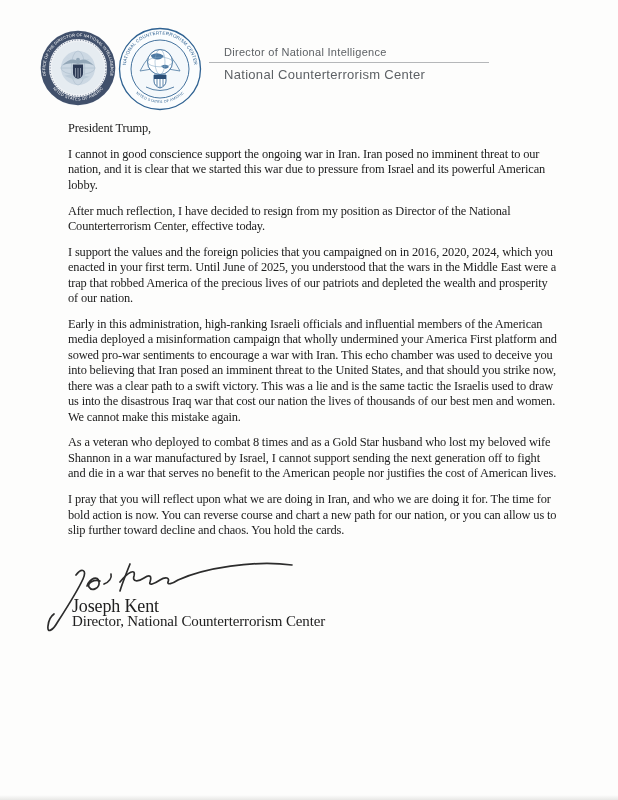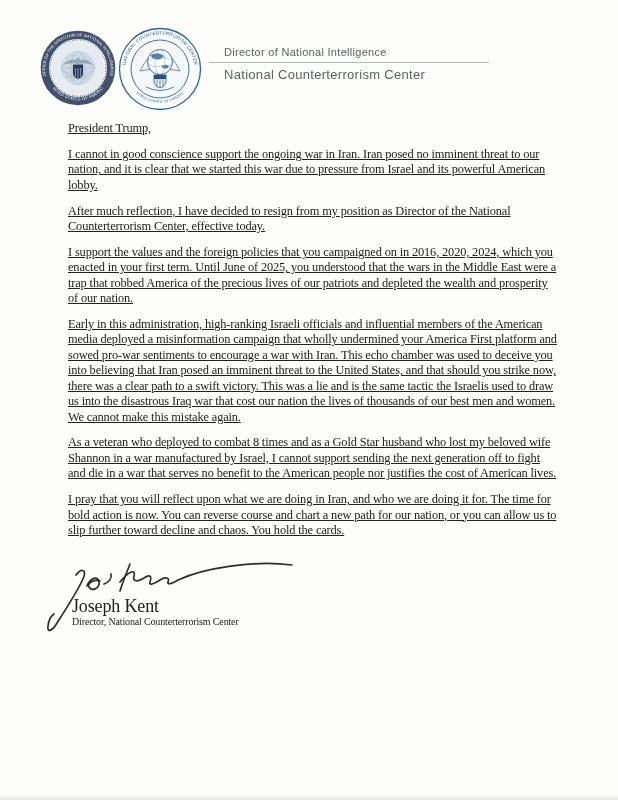--- a/index.html
+++ b/index.html
@@ -46,32 +46,32 @@
   
   .body-col {
     position: absolute;
     left: 68px; top: 121px;
     width: 492px;
     font-size: 12.4px;
     line-height: 15.4px;
     letter-spacing: -0.15px;
     color: #212121;
   }
-  .body-col p { margin: 0 0 10.5px 0; text-decoration: underline; }
+  .body-col p { margin: 0 0 10.5px 0; }
 
   
   .sig-block { position: relative; margin-top: 2px; height: 92px; }
   .sig-svg { position: absolute; left: -26px; top: 4px; }
   .sig-name {
     position: absolute; left: 4px; top: 50px;
     font-size: 18px; line-height: 15.4px; color: #212121;
   }
   .sig-title {
     position: absolute; left: 4px; top: 65px;
-    font-size: 10px; line-height: 15.4px; color: #212121; text-align: center;
+    font-size: 15px; line-height: 15.4px; color: #212121; text-align: center;
   }
 
   .seal-ring-text { font-family: "Liberation Sans", sans-serif; }
 </style>
 </head>
 <body>
 
 <div class="page">
 
   <svg class="seal seal-odni" width="78" height="78" viewBox="-40 -40 80 80">

